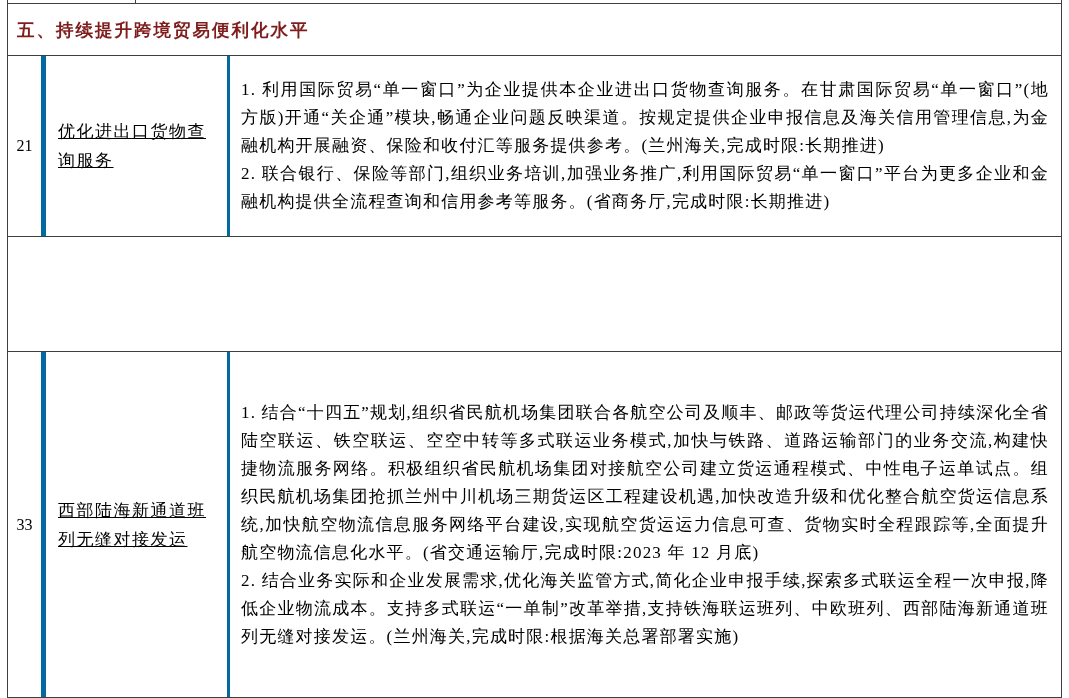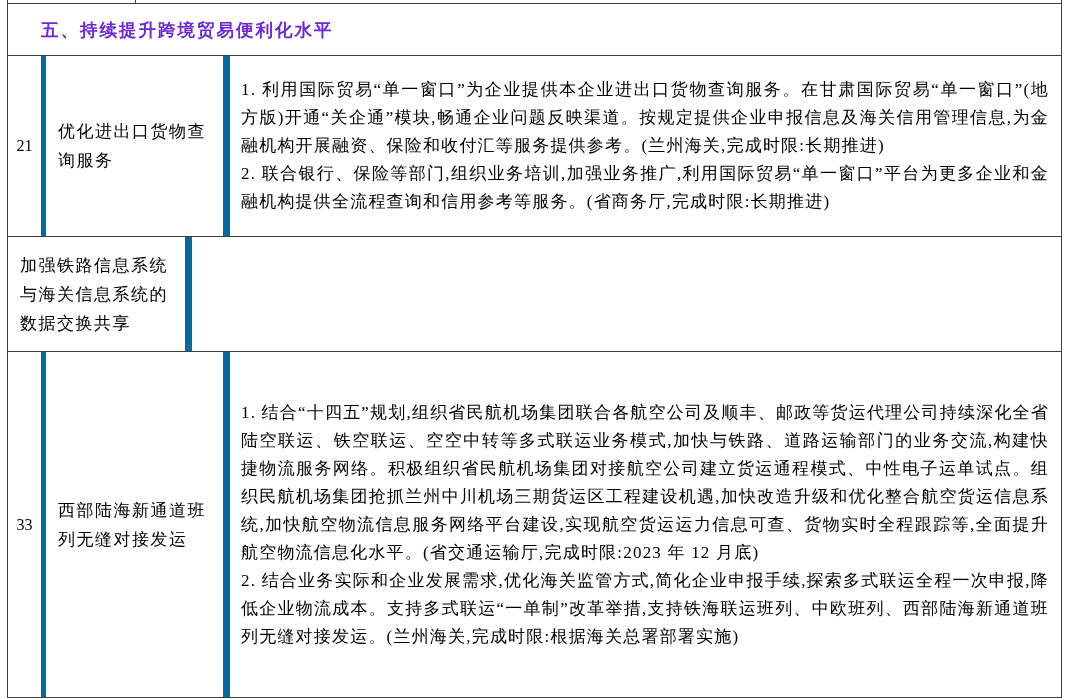--- a/index.html
+++ b/index.html
@@ -12,40 +12,40 @@
   .doc-table{
     position:absolute;left:7px;top:3px;width:1055px;height:695px;
     border:1px solid #3f3f3f;box-sizing:border-box;background:#fff;
   }
   .section-row{
     height:52px;border-bottom:1px solid #3f3f3f;box-sizing:border-box;
     display:flex;align-items:center;padding-left:9px;
   }
   .section-title{
     font-family:"Liberation Sans","DejaVu Sans",sans-serif;
-    font-weight:bold;font-size:17.5px;letter-spacing:2px;color:#6d28d9;margin-left:24px;
+    font-weight:bold;font-size:17.5px;letter-spacing:2px;color:#7f1d1d;
   }
   .tr{
     display:flex;box-sizing:border-box;border-bottom:1px solid #3f3f3f;
   }
   .tr:last-child{border-bottom:none;}
   .tr:nth-child(1){height:181px;}
   .tr:nth-child(2){height:115px;}
   .tr:nth-child(3){height:345px;}
   .td{box-sizing:border-box;}
   .td-num{
     width:38px;flex:0 0 38px;border-right:5px solid #0369a1;
     display:flex;align-items:center;justify-content:center;
     font-size:16px;
   }
   .td-task{
-    width:184px;flex:0 0 184px;border-right:7px solid #0369a1;
+    width:184px;flex:0 0 184px;border-right:3px solid #0369a1;
     display:flex;align-items:center;
     padding:6px 10px 6px 12px;
-    font-size:17px;line-height:29px;letter-spacing:1.5px;
+    font-size:17px;line-height:29px;letter-spacing:1.5px;text-decoration:underline;
   }
   .td-content{
     flex:1 1 auto;display:flex;flex-direction:column;justify-content:center;
     padding:8px 12px 8px 11px;
     font-size:17px;line-height:28px;letter-spacing:1.2px;
   }
   .td-content p{
     margin:0;text-align:justify;text-align-last:left;
   }
 </style>
@@ -63,21 +63,20 @@
   <div>
       <div class="tr">
         <div class="td td-num">21</div>
         <div class="td td-task">优化进出口货物查询服务</div>
         <div class="td td-content">
           <p>1. 利用国际贸易“单一窗口”为企业提供本企业进出口货物查询服务。在甘肃国际贸易“单一窗口”(地方版)开通“关企通”模块,畅通企业问题反映渠道。按规定提供企业申报信息及海关信用管理信息,为金融机构开展融资、保险和收付汇等服务提供参考。(兰州海关,完成时限:长期推进)</p>
           <p>2. 联合银行、保险等部门,组织业务培训,加强业务推广,利用国际贸易“单一窗口”平台为更多企业和金融机构提供全流程查询和信用参考等服务。(省商务厅,完成时限:长期推进)</p>
         </div>
       </div>
       <div class="tr">
-        <div class="td td-task">加强铁路信息系统与海关信息系统的数据交换共享</div>
       </div>
       <div class="tr">
         <div class="td td-num">33</div>
         <div class="td td-task">西部陆海新通道班列无缝对接发运</div>
         <div class="td td-content">
           <p>1. 结合“十四五”规划,组织省民航机场集团联合各航空公司及顺丰、邮政等货运代理公司持续深化全省陆空联运、铁空联运、空空中转等多式联运业务模式,加快与铁路、道路运输部门的业务交流,构建快捷物流服务网络。积极组织省民航机场集团对接航空公司建立货运通程模式、中性电子运单试点。组织民航机场集团抢抓兰州中川机场三期货运区工程建设机遇,加快改造升级和优化整合航空货运信息系统,加快航空物流信息服务网络平台建设,实现航空货运运力信息可查、货物实时全程跟踪等,全面提升航空物流信息化水平。(省交通运输厅,完成时限:2023 年 12 月底)</p>
           <p>2. 结合业务实际和企业发展需求,优化海关监管方式,简化企业申报手续,探索多式联运全程一次申报,降低企业物流成本。支持多式联运“一单制”改革举措,支持铁海联运班列、中欧班列、西部陆海新通道班列无缝对接发运。(兰州海关,完成时限:根据海关总署部署实施)</p>
         </div>
       </div>
     </div>

